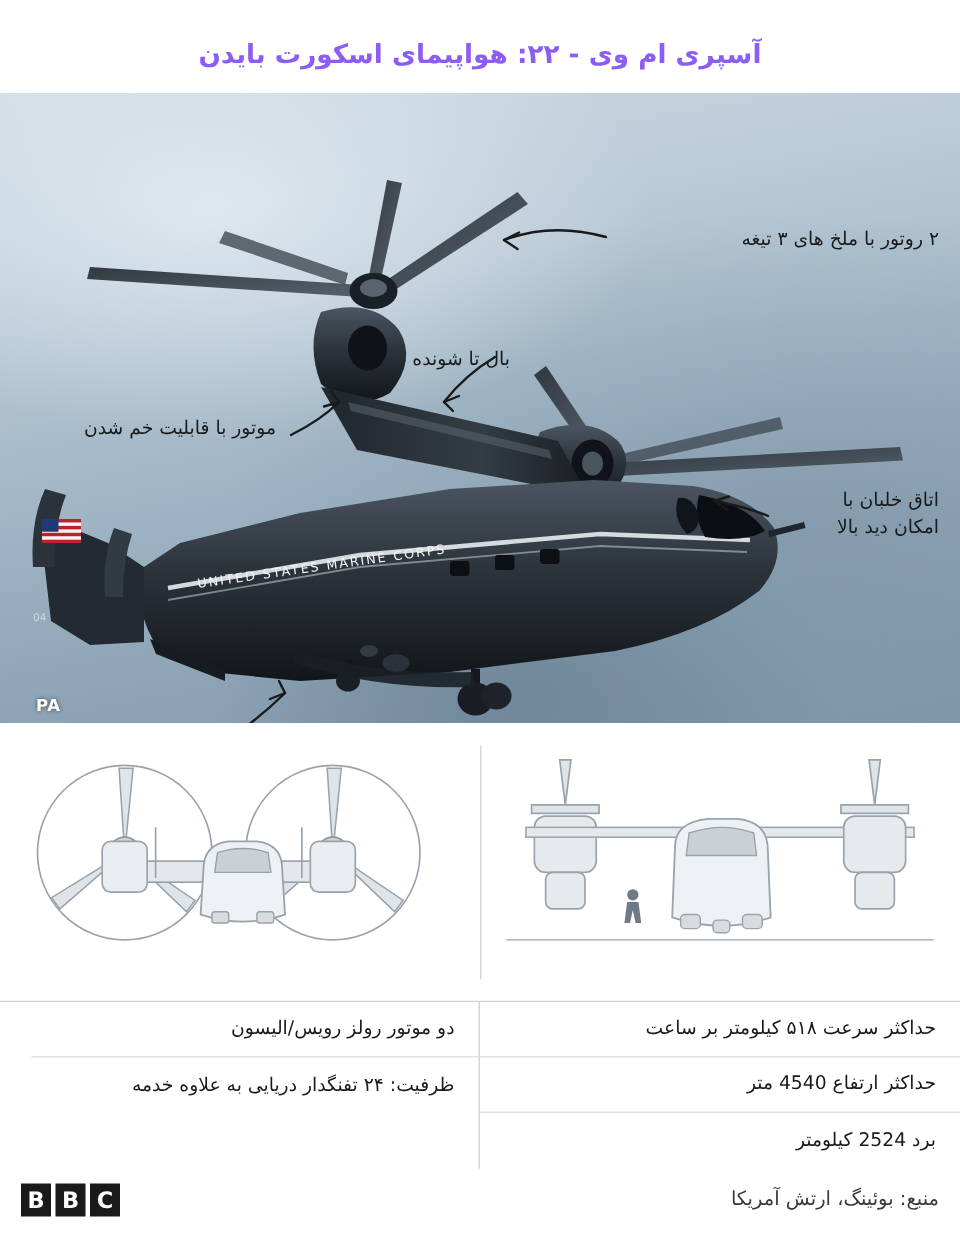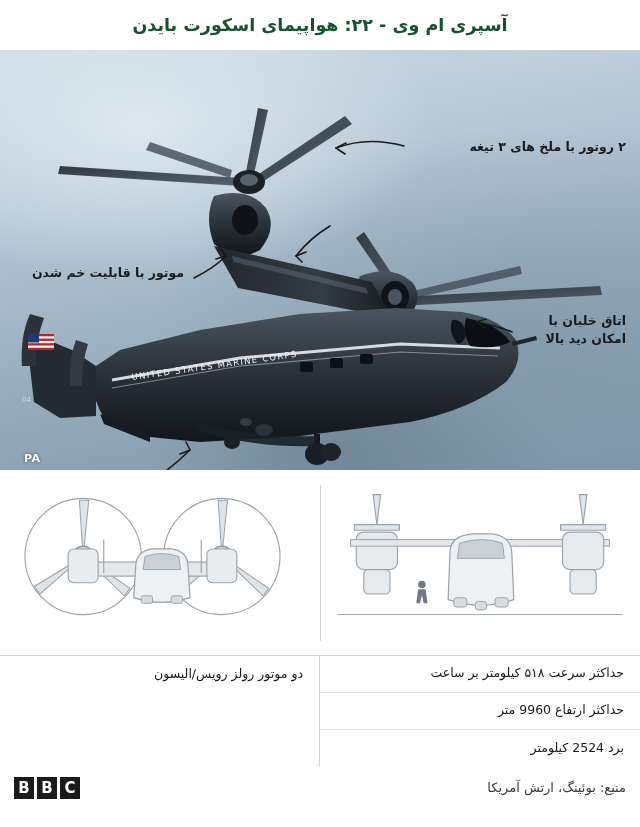--- a/index.html
+++ b/index.html
@@ -18,24 +18,25 @@
   }
 
   
   .header {
     padding: 14px 16px 12px 16px;
     text-align: center;
   }
   .header-title {
     font-size: 17.5px;
     font-weight: bold;
-    color: #14532d;
+    color: #8b5cf6;
     direction: rtl;
     line-height: 1.35;
     letter-spacing: 0;
+    margin-top: 12px;
   }
 
   
   .photo {
     position: relative;
     width: 640px;
     height: 420px;
     overflow: hidden;
     background: linear-gradient(170deg, #cfdbe4 0%, #b9c9d6 28%, #9fb4c4 55%, #8fa6b7 75%, #7e97aa 100%);
   }
@@ -62,21 +63,21 @@
     letter-spacing: 0.4px;
   }
 
   
   .callout {
     position: absolute;
     direction: rtl;
     font-size: 12.5px;
     line-height: 1.45;
     color: #1a1a1a;
-    font-weight: bold;
+    font-weight: normal;
     text-align: right;
     white-space: pre-line;
   }
 
   
   .schematics {
     position: relative;
     width: 640px;
     height: 185px;
     border-top: 1px solid #ffffff;
@@ -290,20 +291,21 @@
 
       <path d="M476 272 Q498 276 512 282"></path>
       <path d="M476 272 L486 269 M476 272 L485 278"></path>
 
       <path d="M162 424 Q178 412 190 400"></path>
       <path d="M190 400 L180 404 M190 400 L186 392"></path>
     </g>
   </svg>
 
   <div class="callout" style="right:14px; top:88px; width:180px;">۲ روتور با ملخ های ۳ تیغه</div>
+  <div class="callout" style="right:300px; top:168px; width:120px;">بال تا شونده</div>
   <div class="callout" style="right:14px; top:262px; width:110px;">اتاق خلبان با
 امکان دید بالا</div>
   <div class="callout" style="left:14px; top:214px; width:170px; text-align:right;">موتور با قابلیت خم شدن</div>
 
   <div class="credit">PA</div>
 </div>
 
 <div class="schematics">
   <div class="sch-divider"></div>
 
@@ -374,25 +376,26 @@
         <circle cx="98" cy="108" r="4"></circle>
         <path d="M94 113 L102 113 L104 128 L100 128 L98 119 L96 128 L92 128 Z"></path>
       </g>
     </svg>
   </div>
 </div>
 
 <div class="specs">
   <div class="specs-col right">
     <div class="spec-row">حداکثر سرعت ۵۱۸ کیلومتر بر ساعت</div>
-    <div class="spec-row">حداکثر ارتفاع 9960 متر</div>
+    <div class="spec-row">حداکثر ارتفاع 4540 متر</div>
     <div class="spec-row">برد 2524 کیلومتر</div>
   </div>
   <div class="specs-col left">
     <div class="spec-row">دو موتور رولز رویس/الیسون</div>
+    <div class="spec-row">ظرفیت: ۲۴ تفنگدار دریایی به علاوه خدمه</div>
   </div>
 </div>
 
 <div class="footer">
   <div class="source">منبع: بوئینگ، ارتش آمریکا</div>
   <div class="bbc-logo">
     <span class="bbc-box">B</span>
     <span class="bbc-box">B</span>
     <span class="bbc-box">C</span>
   </div>

